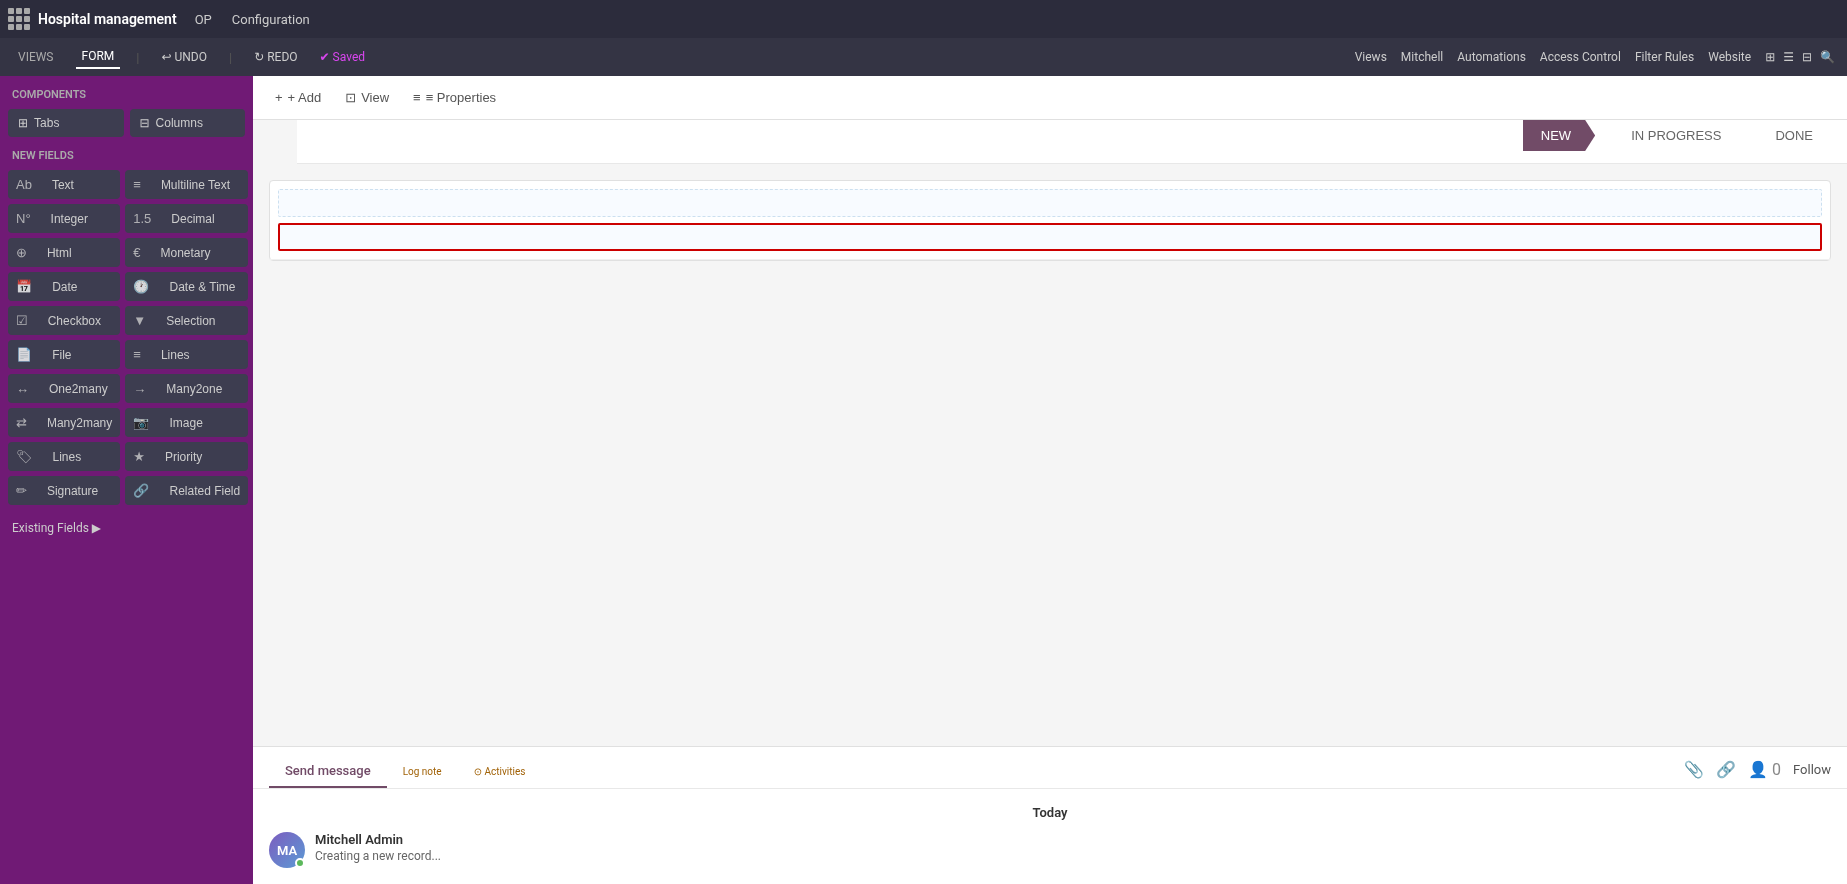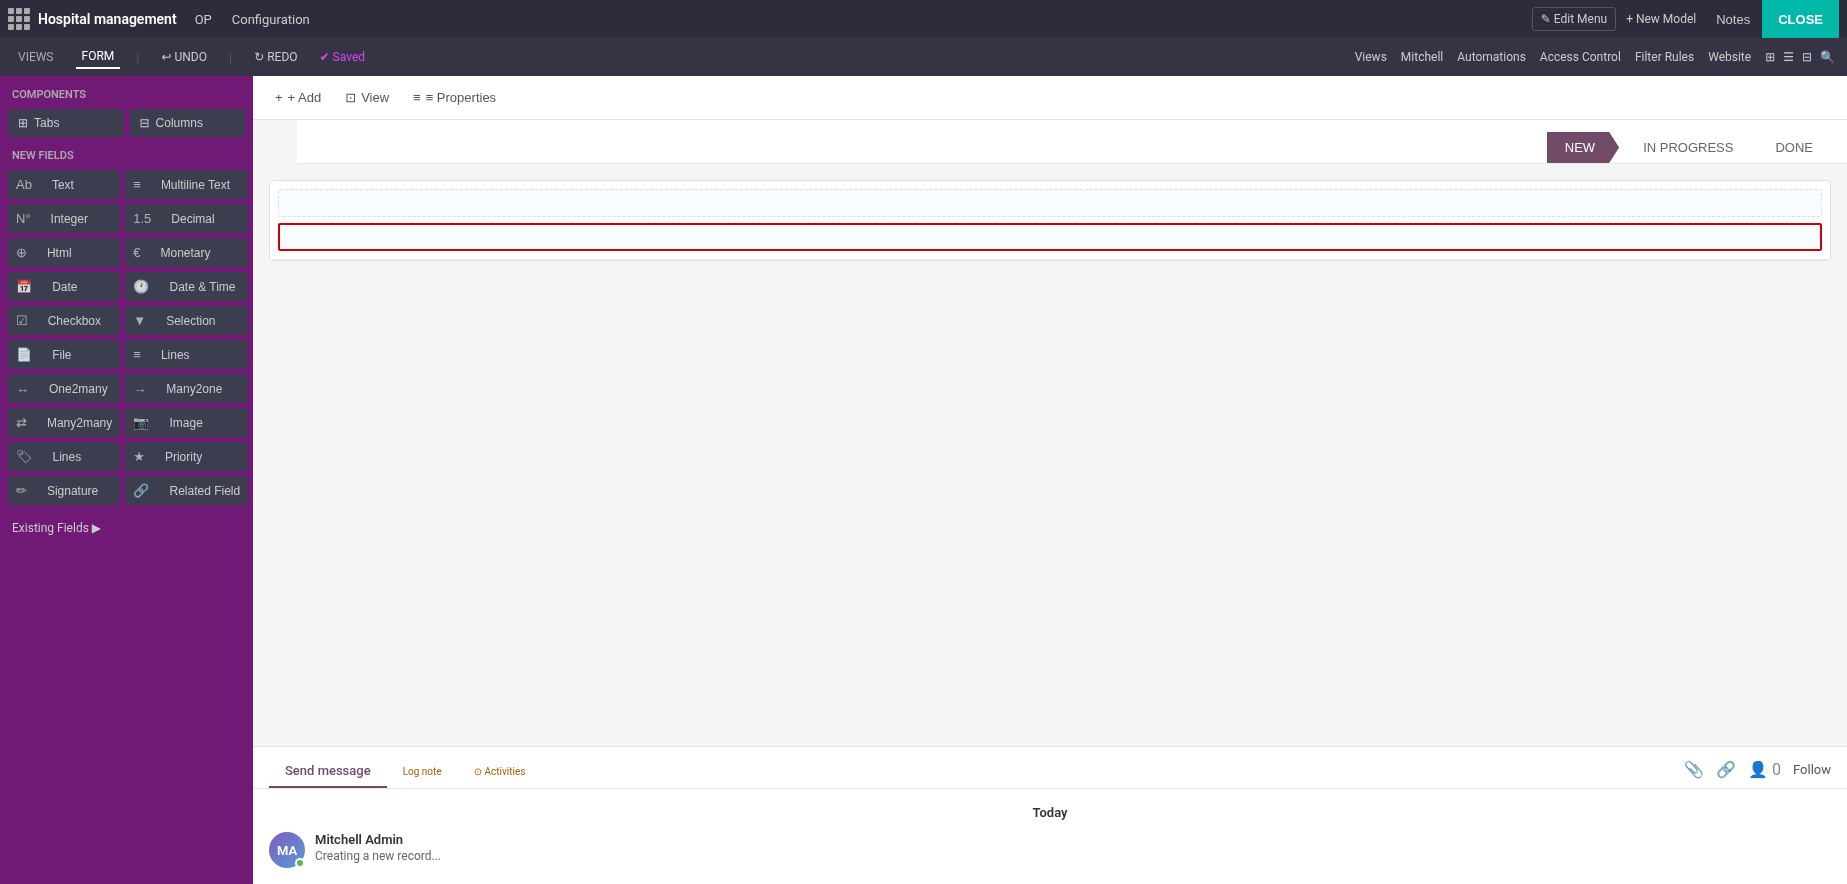--- a/index.html
+++ b/index.html
@@ -151,24 +151,24 @@
       flex-direction: column;
       background: #f5f5f5;
       overflow: hidden;
     }
 
     
     .status-bar {
       background: #fff;
       height: 44px;
       display: flex;
-      align-items: flex-end;
+      align-items: flex-start;
       justify-content: flex-end;
       padding: 0 16px;
-      gap: 0;
+      gap: 12px;
       border-bottom: 1px solid #e8e8e8;
       margin-left: 44px;
     }
     .status-btn {
       padding: 8px 18px;
       font-size: 13px;
       border: none;
       cursor: pointer;
       background: transparent;
       color: #666;
@@ -309,26 +309,20 @@
     <span></span>
       <span></span>
       <span></span>
     <span></span>
       <span></span>
       <span></span>
   </div>
   <span class="app-name">Hospital management</span>
   <span class="nav-link">OP</span>
   <span class="nav-link">Configuration</span>
-  <div class="top-nav-right">
-    <span class="edit-menu-btn">✎ Edit Menu</span>
-    <span class="new-model-btn">+ New Model</span>
-    <button class="notes-btn">Notes</button>
-    <button class="close-btn">CLOSE</button>
-  </div>
 </div>
 
 <div class="second-toolbar">
   <span class="tab-label">VIEWS</span>
   <span class="tab-label active">FORM</span>
   <span class="toolbar-sep">|</span>
   <span class="undo-btn">↩ UNDO</span>
   <span class="toolbar-sep">|</span>
   <span class="redo-btn">↻ REDO</span>
   <span class="saved-label">✔ Saved</span>

